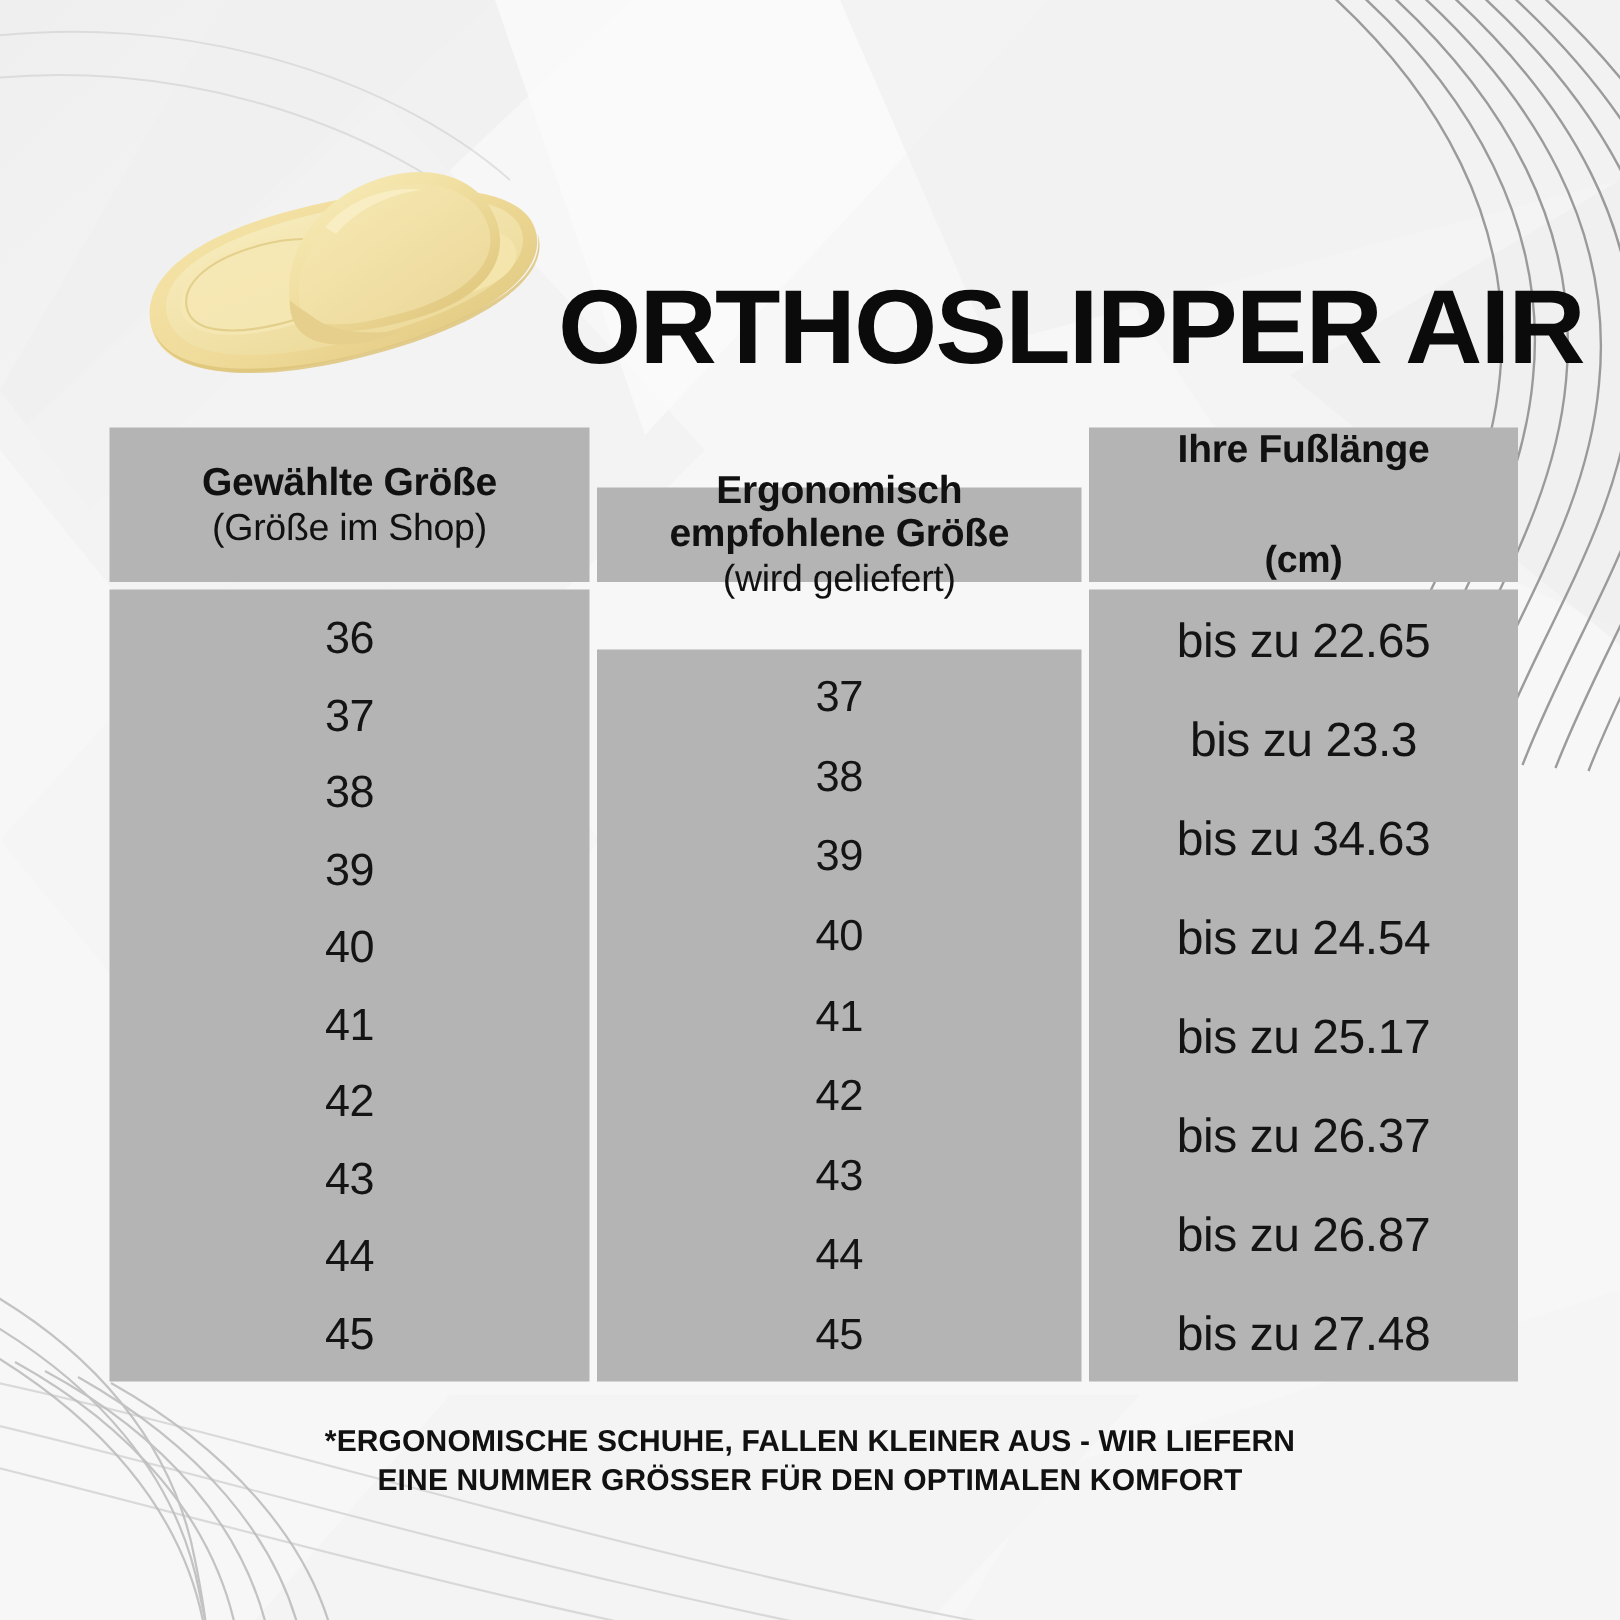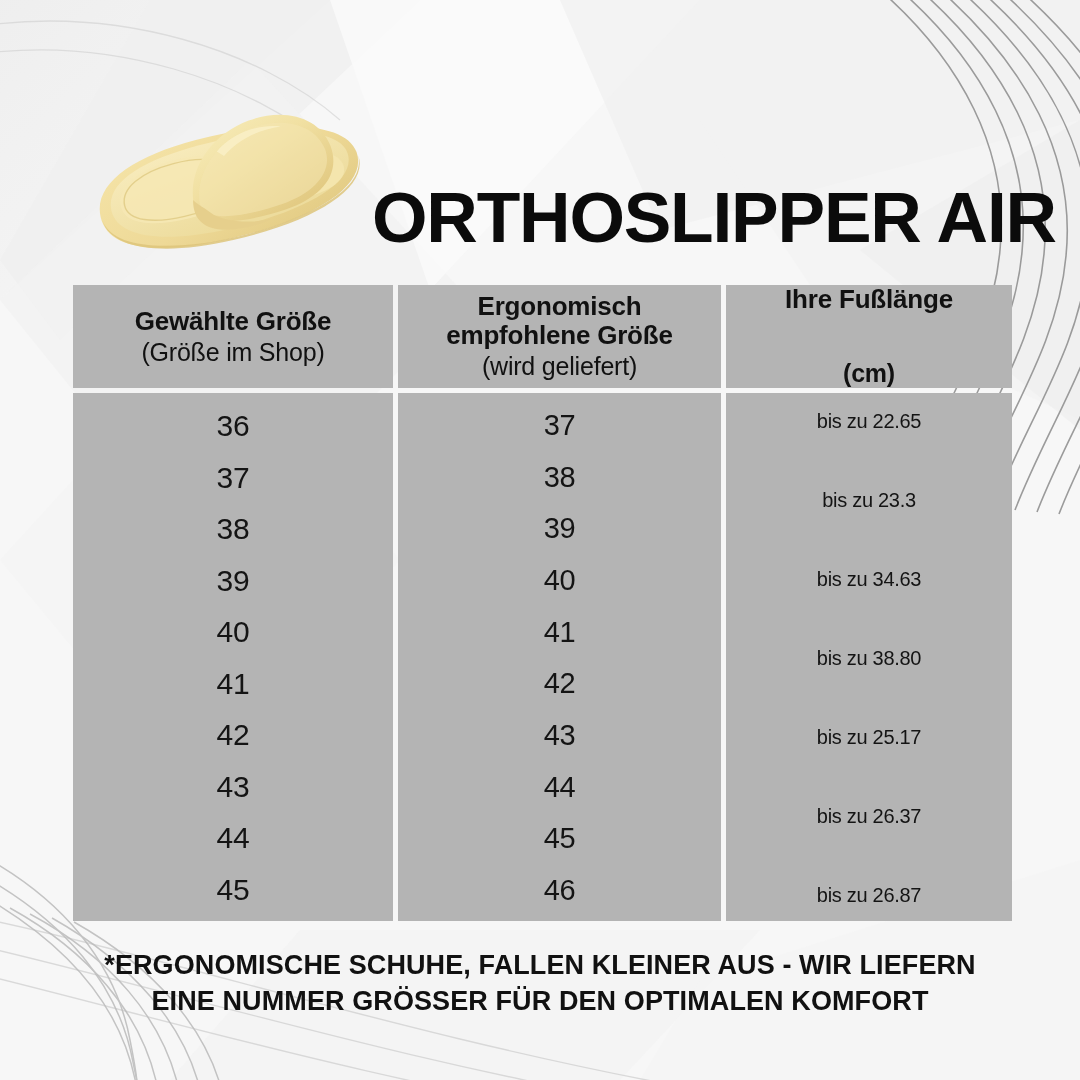--- a/index.html
+++ b/index.html
@@ -77,21 +77,21 @@
   .cell {
     background: #b4b4b4;
     display: flex;
     flex-direction: column;
     align-items: center;
     justify-content: center;
     color: #111;
     box-sizing: border-box;
   }
   .col1 { width: 320px; }
-  .col2 { width: 323px; margin-left: 5px; }
+  .col2 { width: 323px; margin-left: 5px; margin-top: 40px; }
   .col3 { width: 286px; margin-left: 5px; justify-content: space-between; }
 
   .hd-main {
     font-weight: 700;
     font-size: 26px;
     line-height: 1.12;
     text-align: center;
     letter-spacing: -0.2px;
   }
   .hd-sub {
@@ -114,30 +114,30 @@
     font-size: 29px;
     font-weight: 400;
     color: #141414;
     line-height: 1;
     text-align: center;
     width: 100%;
     letter-spacing: -0.3px;
   }
   .col1 .dcell { font-size: 30px; }
   .col2 .dcell { font-size: 29px; }
-  .col3 .dcell { font-size: 20px; }
+  .col3 .dcell { font-size: 32px; }
 
   
   #footer {
     position: absolute;
     left: 0;
     top: 948px;
     width: 1080px;
     text-align: center;
-    font-size: 27px;
+    font-size: 20px;
     font-weight: 700;
     letter-spacing: 0.1px;
     line-height: 1.32;
     color: #111;
   }
   #footer .fline { display: block; white-space: nowrap; }
 </style>
 </head>
 <body>
 
@@ -281,30 +281,30 @@
       <div class="cell col2 datacol">
           <div class="dcell">37</div>
           <div class="dcell">38</div>
           <div class="dcell">39</div>
           <div class="dcell">40</div>
           <div class="dcell">41</div>
           <div class="dcell">42</div>
           <div class="dcell">43</div>
           <div class="dcell">44</div>
           <div class="dcell">45</div>
-          <div class="dcell">46</div>
         </div>
       <div class="cell col3 datacol">
           <div class="dcell">bis zu 22.65</div>
           <div class="dcell">bis zu 23.3</div>
           <div class="dcell">bis zu 34.63</div>
-          <div class="dcell">bis zu 38.80</div>
+          <div class="dcell">bis zu 24.54</div>
           <div class="dcell">bis zu 25.17</div>
           <div class="dcell">bis zu 26.37</div>
           <div class="dcell">bis zu 26.87</div>
+          <div class="dcell">bis zu 27.48</div>
         </div>
     </div>
 
   </div>
 
   <div id="footer">
     <span class="fline">*ERGONOMISCHE SCHUHE, FALLEN KLEINER AUS - WIR LIEFERN</span>
     <span class="fline">EINE NUMMER GRÖSSER FÜR DEN OPTIMALEN KOMFORT</span>
   </div>
 

